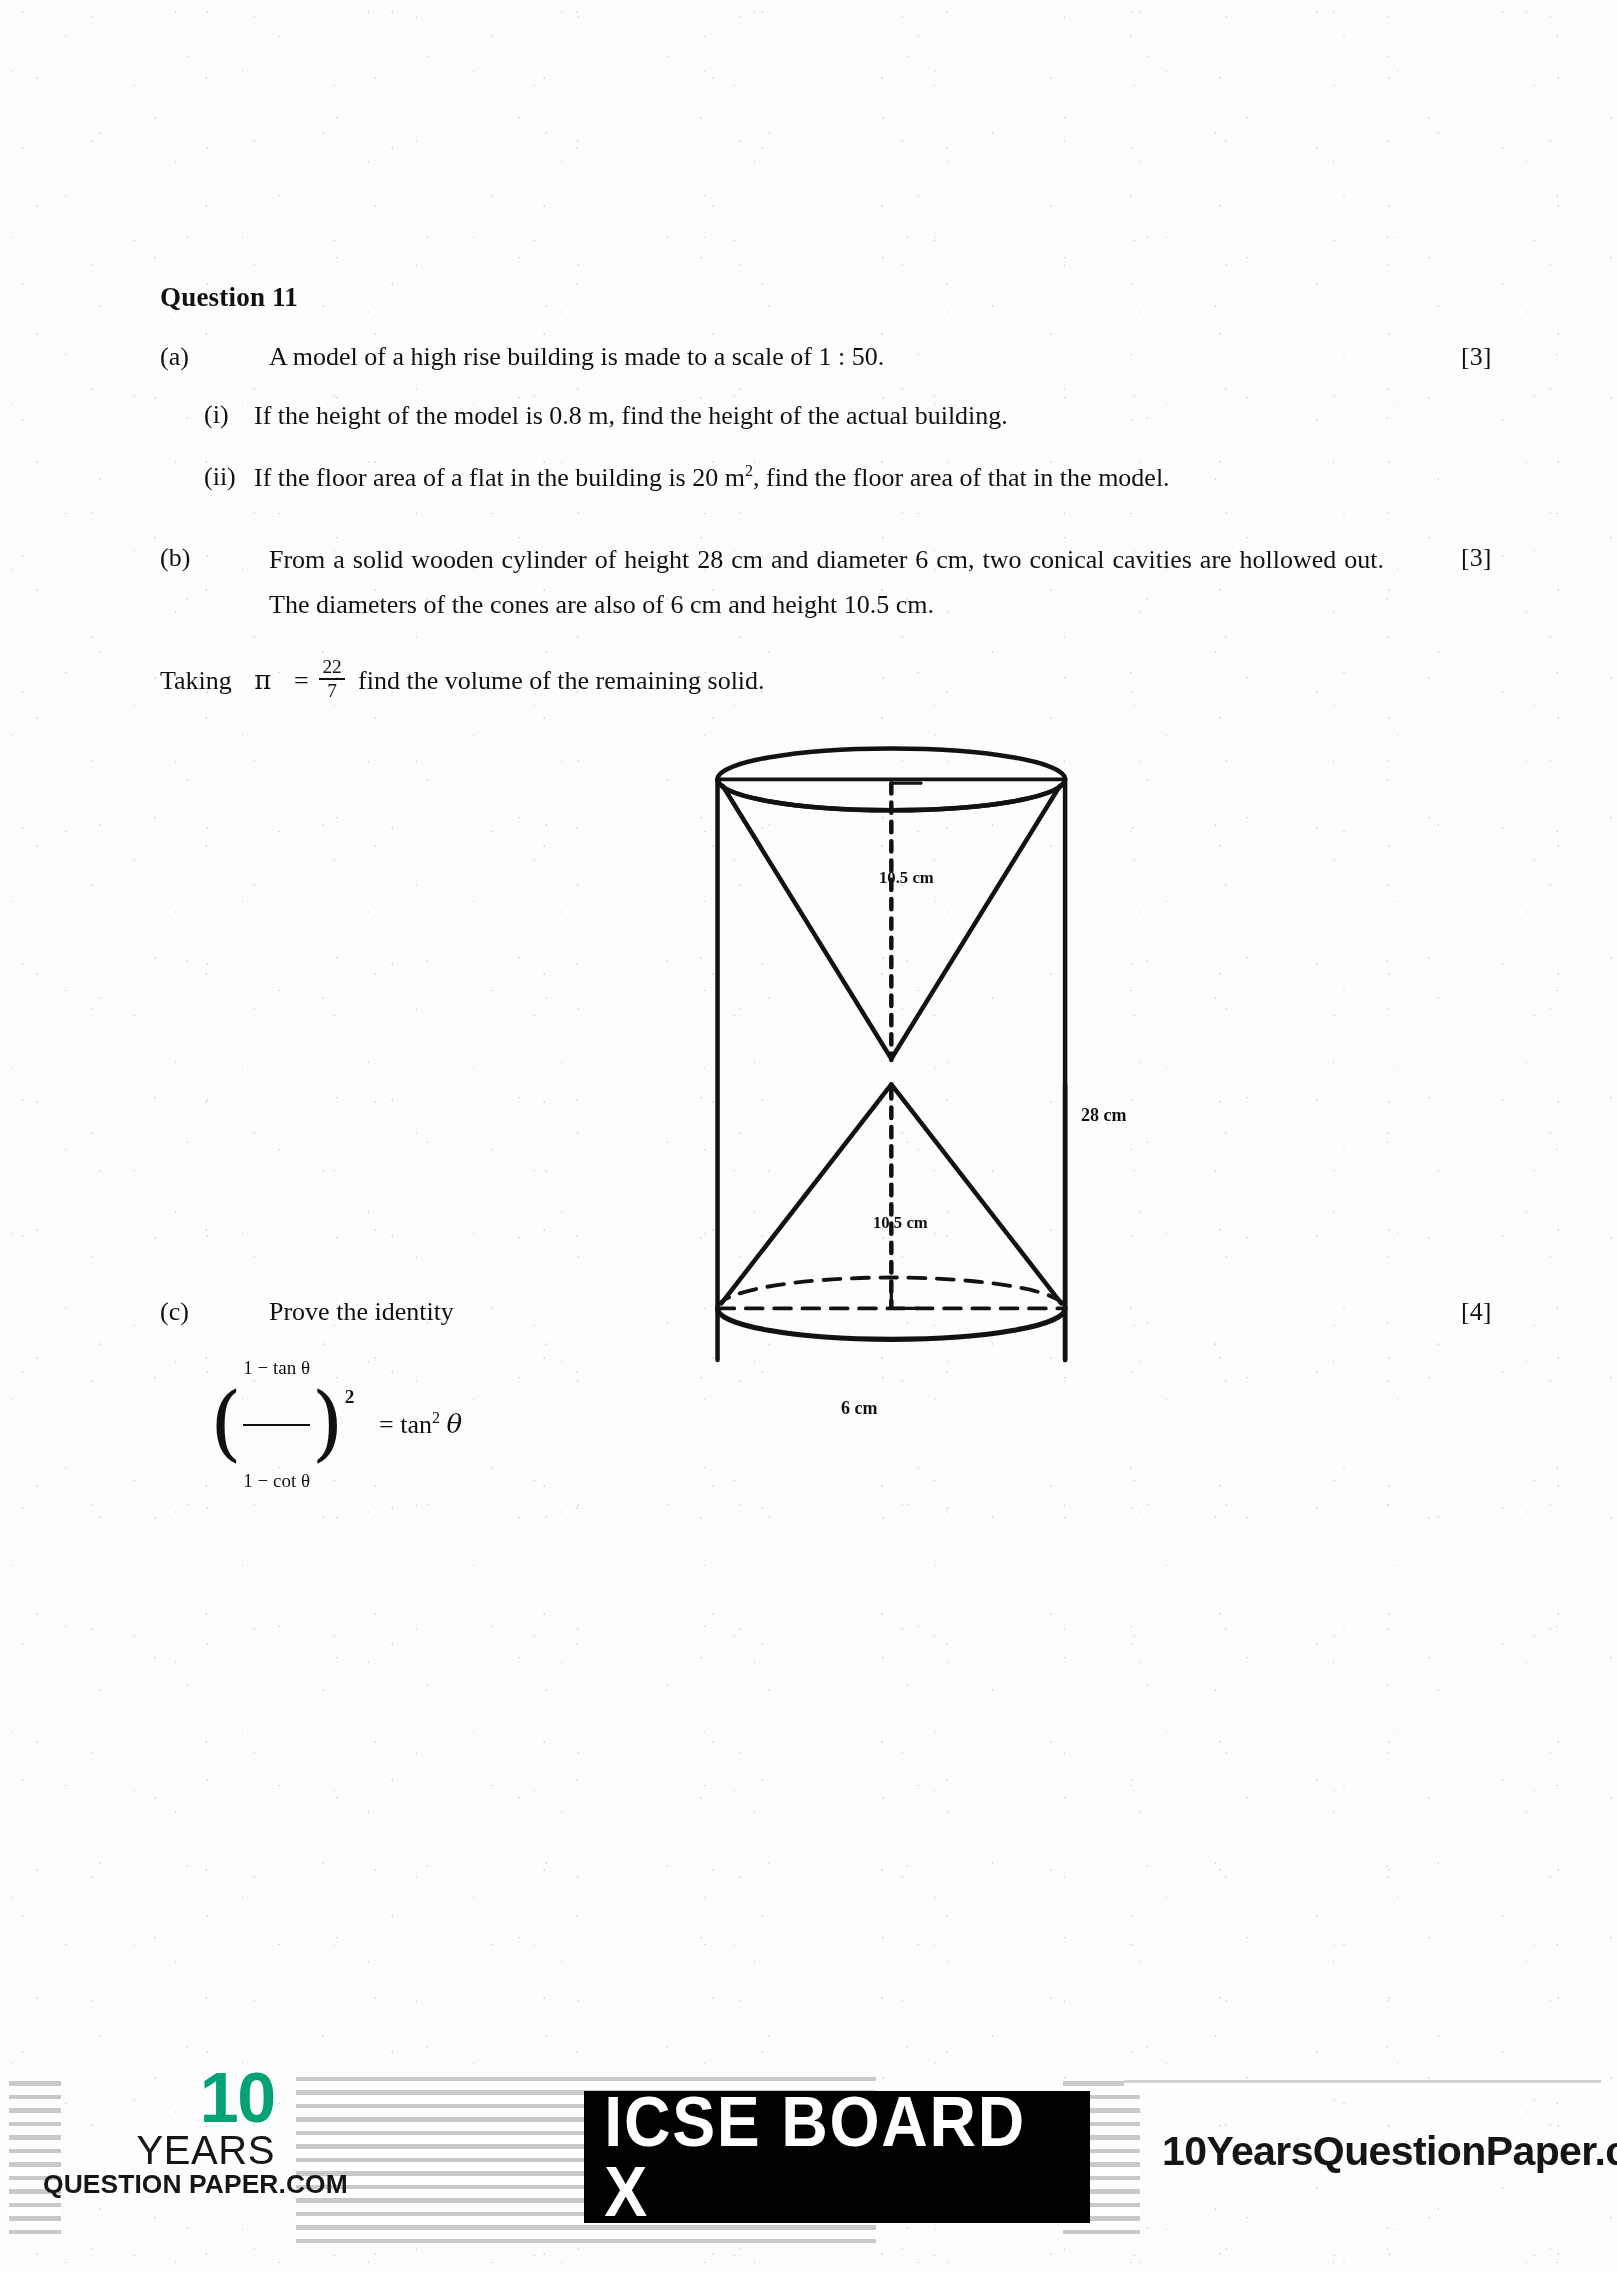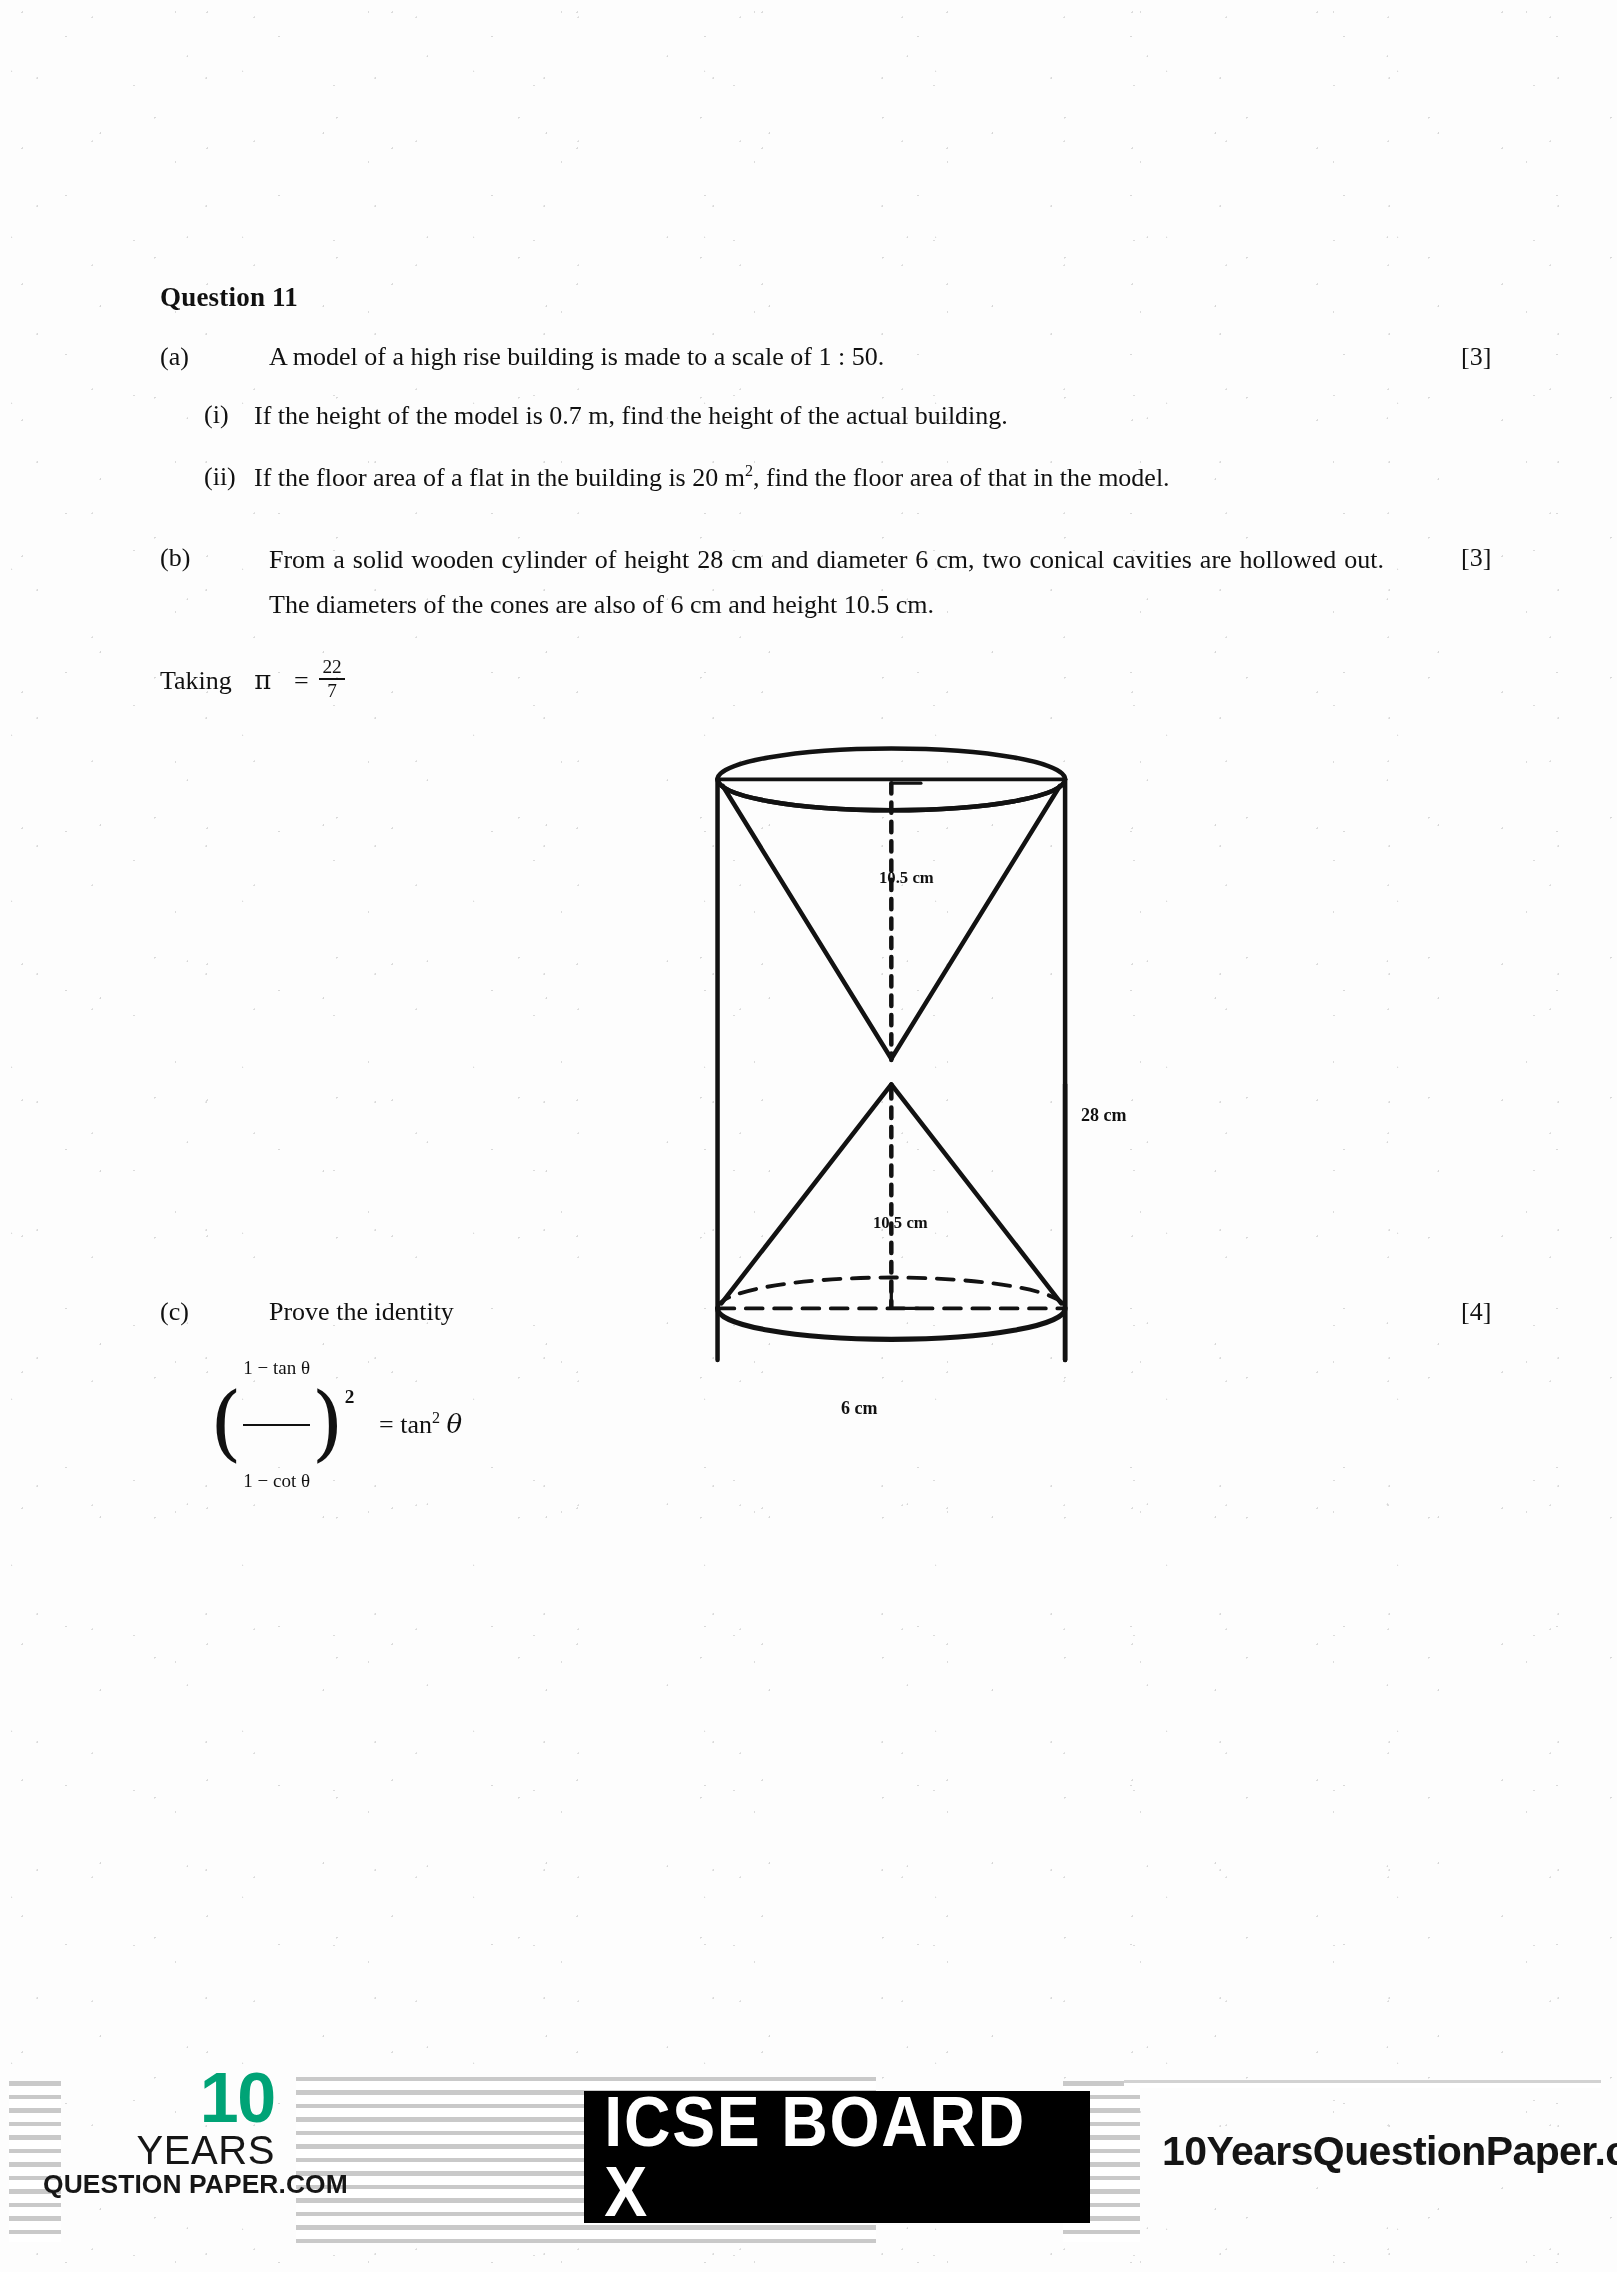--- a/index.html
+++ b/index.html
@@ -310,21 +310,21 @@
 
     <div class="qheading">Question 11</div>
 
     <div class="part">
       <div class="part-label">(a)</div>
       <div class="marks">[3]</div>
       <div class="part-body">A model of a high rise building is made to a scale of 1 : 50.</div>
 
       <div class="sub">
         <div class="sub-label">(i)</div>
-        <div class="sub-body">If the height of the model is 0.7 m, find the height of the actual building.</div>
+        <div class="sub-body">If the height of the model is 0.8 m, find the height of the actual building.</div>
       </div>
 
       <div class="sub">
         <div class="sub-label">(ii)</div>
         <div class="sub-body"><span>If the floor area of a flat in the building is 20 m</span><sup class="sq">2</sup><span>, find the floor area of that in the model.</span></div>
       </div>
     </div>
 
     <div class="part" style="margin-top:39px;">
       <div class="part-label">(b)</div>
@@ -335,20 +335,21 @@
         <span>Taking</span>
         <span>&nbsp;</span>
         <span class="pi">π</span>
         <span>&nbsp;</span>
         <span>=</span>
         <span class="frac">
           <span class="num">22</span>
           <span class="bar"></span>
           <span class="den">7</span>
         </span>
+        <span>find the volume of the remaining solid.</span>
       </div>
 
       <div id="figure-wrap">
         <div id="figure">
           <svg width="515" height="708" viewBox="0 0 800 1100" xmlns="http://www.w3.org/2000/svg">
             <g fill="none" stroke="#121212" stroke-linecap="round" stroke-linejoin="round">
 
               <path d="M 80 86 L 80 988" stroke-width="7"></path>
               <path d="M 620 86 L 620 988" stroke-width="7"></path>
 

